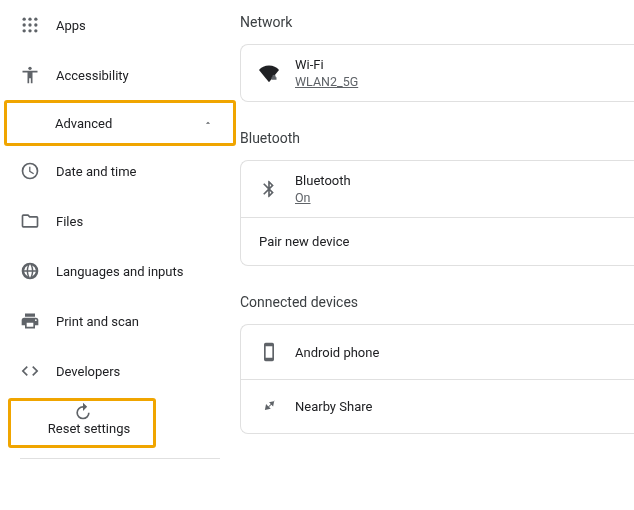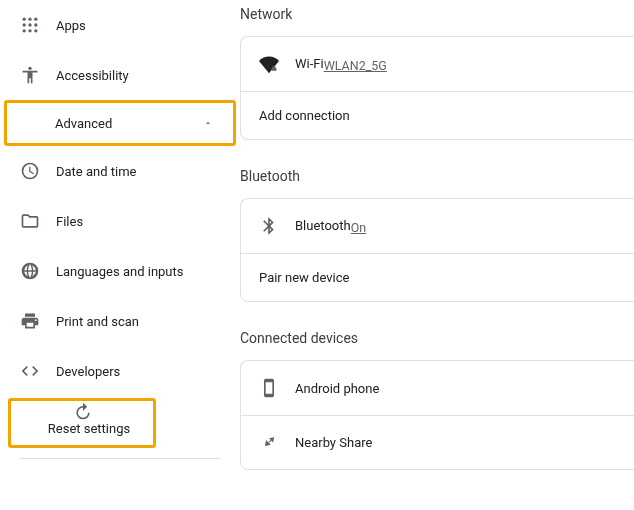--- a/index.html
+++ b/index.html
@@ -9,27 +9,27 @@
 .sidebar-item .icon { width: 20px; height: 20px; display: flex; align-items: center; justify-content: center; margin-right: 16px; color: #5f6368; }
 .sidebar-item .label { font-size: 13px; color: #202124; }
 .advanced-header { display: flex; align-items: center; justify-content: space-between; height: 32px; padding: 0 16px; cursor: pointer; margin: 4px 4px; }
 .advanced-header .adv-label { font-size: 13px; color: #202124; }
 .advanced-header .chevron { width: 10px; height: 10px; display: flex; align-items: center; color: #5f6368; }
 .highlight-box { border: 3px solid #f0a500; border-radius: 3px; margin: 0 4px; padding-left: 28px; }
 .highlight-box-reset { border: 3px solid #f0a500; border-radius: 3px; margin: 2px 8px; width: 148px; }
 .highlight-box-reset .sidebar-item { height: 44px; padding-left: 14px; flex-direction: column; }
 .highlight-box-reset .icon { margin-right: 12px; }
 .divider { height: 1px; background: #e0e0e0; margin: 10px 20px 10px 20px; }
-.main { flex: 1; padding-top: 0; }
+.main { flex: 1; padding-top: 8px; }
 .section-title { font-size: 14px; color: #3c4043; margin: 6px 0 14px 0; padding-left: 0; }
 .card { border: 1px solid #e0e0e0; border-radius: 8px 0 0 8px; margin-bottom: 28px; overflow: hidden; border-right: none; }
 .card-row { display: flex; align-items: center; min-height: 54px; padding: 12px 18px; cursor: pointer; }
 .card-row + .card-row { border-top: 1px solid #e0e0e0; }
 .card-row .row-icon { width: 20px; height: 20px; margin-right: 16px; display: flex; align-items: center; justify-content: center; color: #5f6368; }
-.card-row .row-text { display: flex; flex-direction: row; }
+.card-row .row-text { display: flex; flex-direction: column; }
 .card-row .row-title { font-size: 13px; color: #202124; }
 .card-row .row-sub { font-size: 12.5px; color: #5f6368; margin-top: 2px; text-decoration: underline; }
 .card-row .row-sub .link { color: #1a73e8; cursor: pointer; }
 .card-row.simple { padding: 16px 18px; min-height: 48px; }
 svg { fill: currentColor; }
 </style>
 </head>
 <body>
 
 <div class="sidebar">
@@ -142,23 +142,20 @@
         <svg viewBox="0 0 24 24" width="20" height="20">
             <path d="M12 3C7 3 2.7 5 0 8.3L12 23 24 8.3C21.3 5 17 3 12 3z" fill="#202124"></path>
             <path d="M18 14a2 2 0 00-2 2v1h-1v3h6v-3h-1v-1a2 2 0 00-2-2z" fill="#5f6368"></path>
           </svg>
       </span>
       <div class="row-text">
         <span class="row-title">Wi-Fi</span>
         <span class="row-sub">WLAN2_5G</span>
       </div>
     </div>
-    <div class="card-row simple">
-      <span class="row-title">Add connection</span>
-    </div>
   </div>
 
   <div class="section-title">Bluetooth</div>
   <div class="card">
     <div class="card-row">
       <span class="row-icon">
         <svg viewBox="0 0 24 24" width="20" height="20">
             <path d="M17.7 7.7L12 2h-1v7.6L6.4 5 5 6.4 10.6 12 5 17.6 6.4 19l4.6-4.6V22h1l5.7-5.7L13.4 12l4.3-4.3zM13 5.8l1.9 1.9L13 9.6V5.8zm1.9 10.5L13 18.2v-3.8l1.9 1.9z"></path>
           </svg>
       </span>

